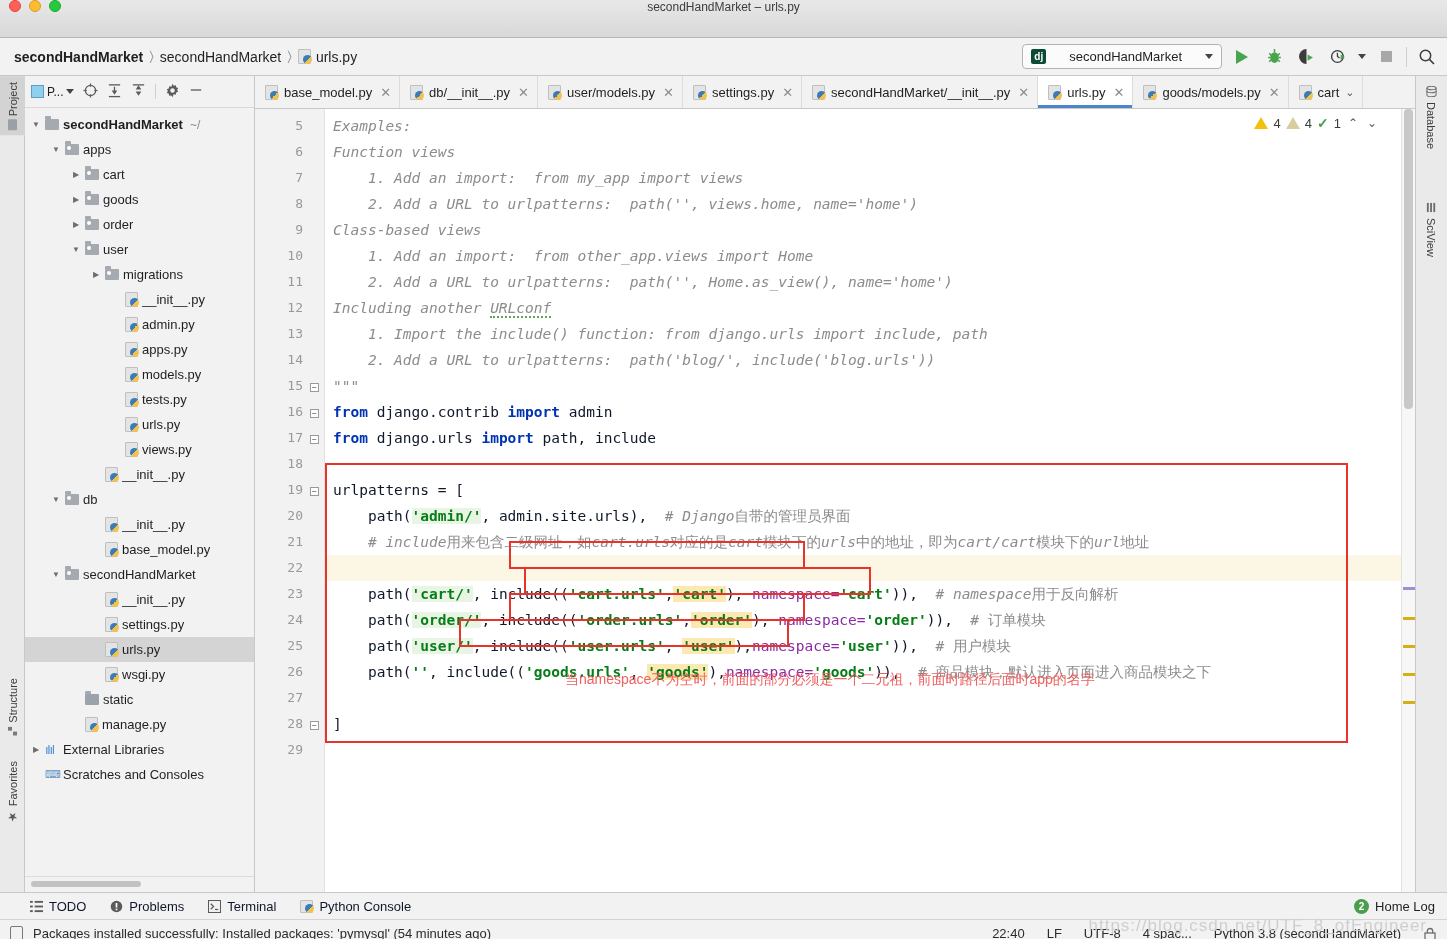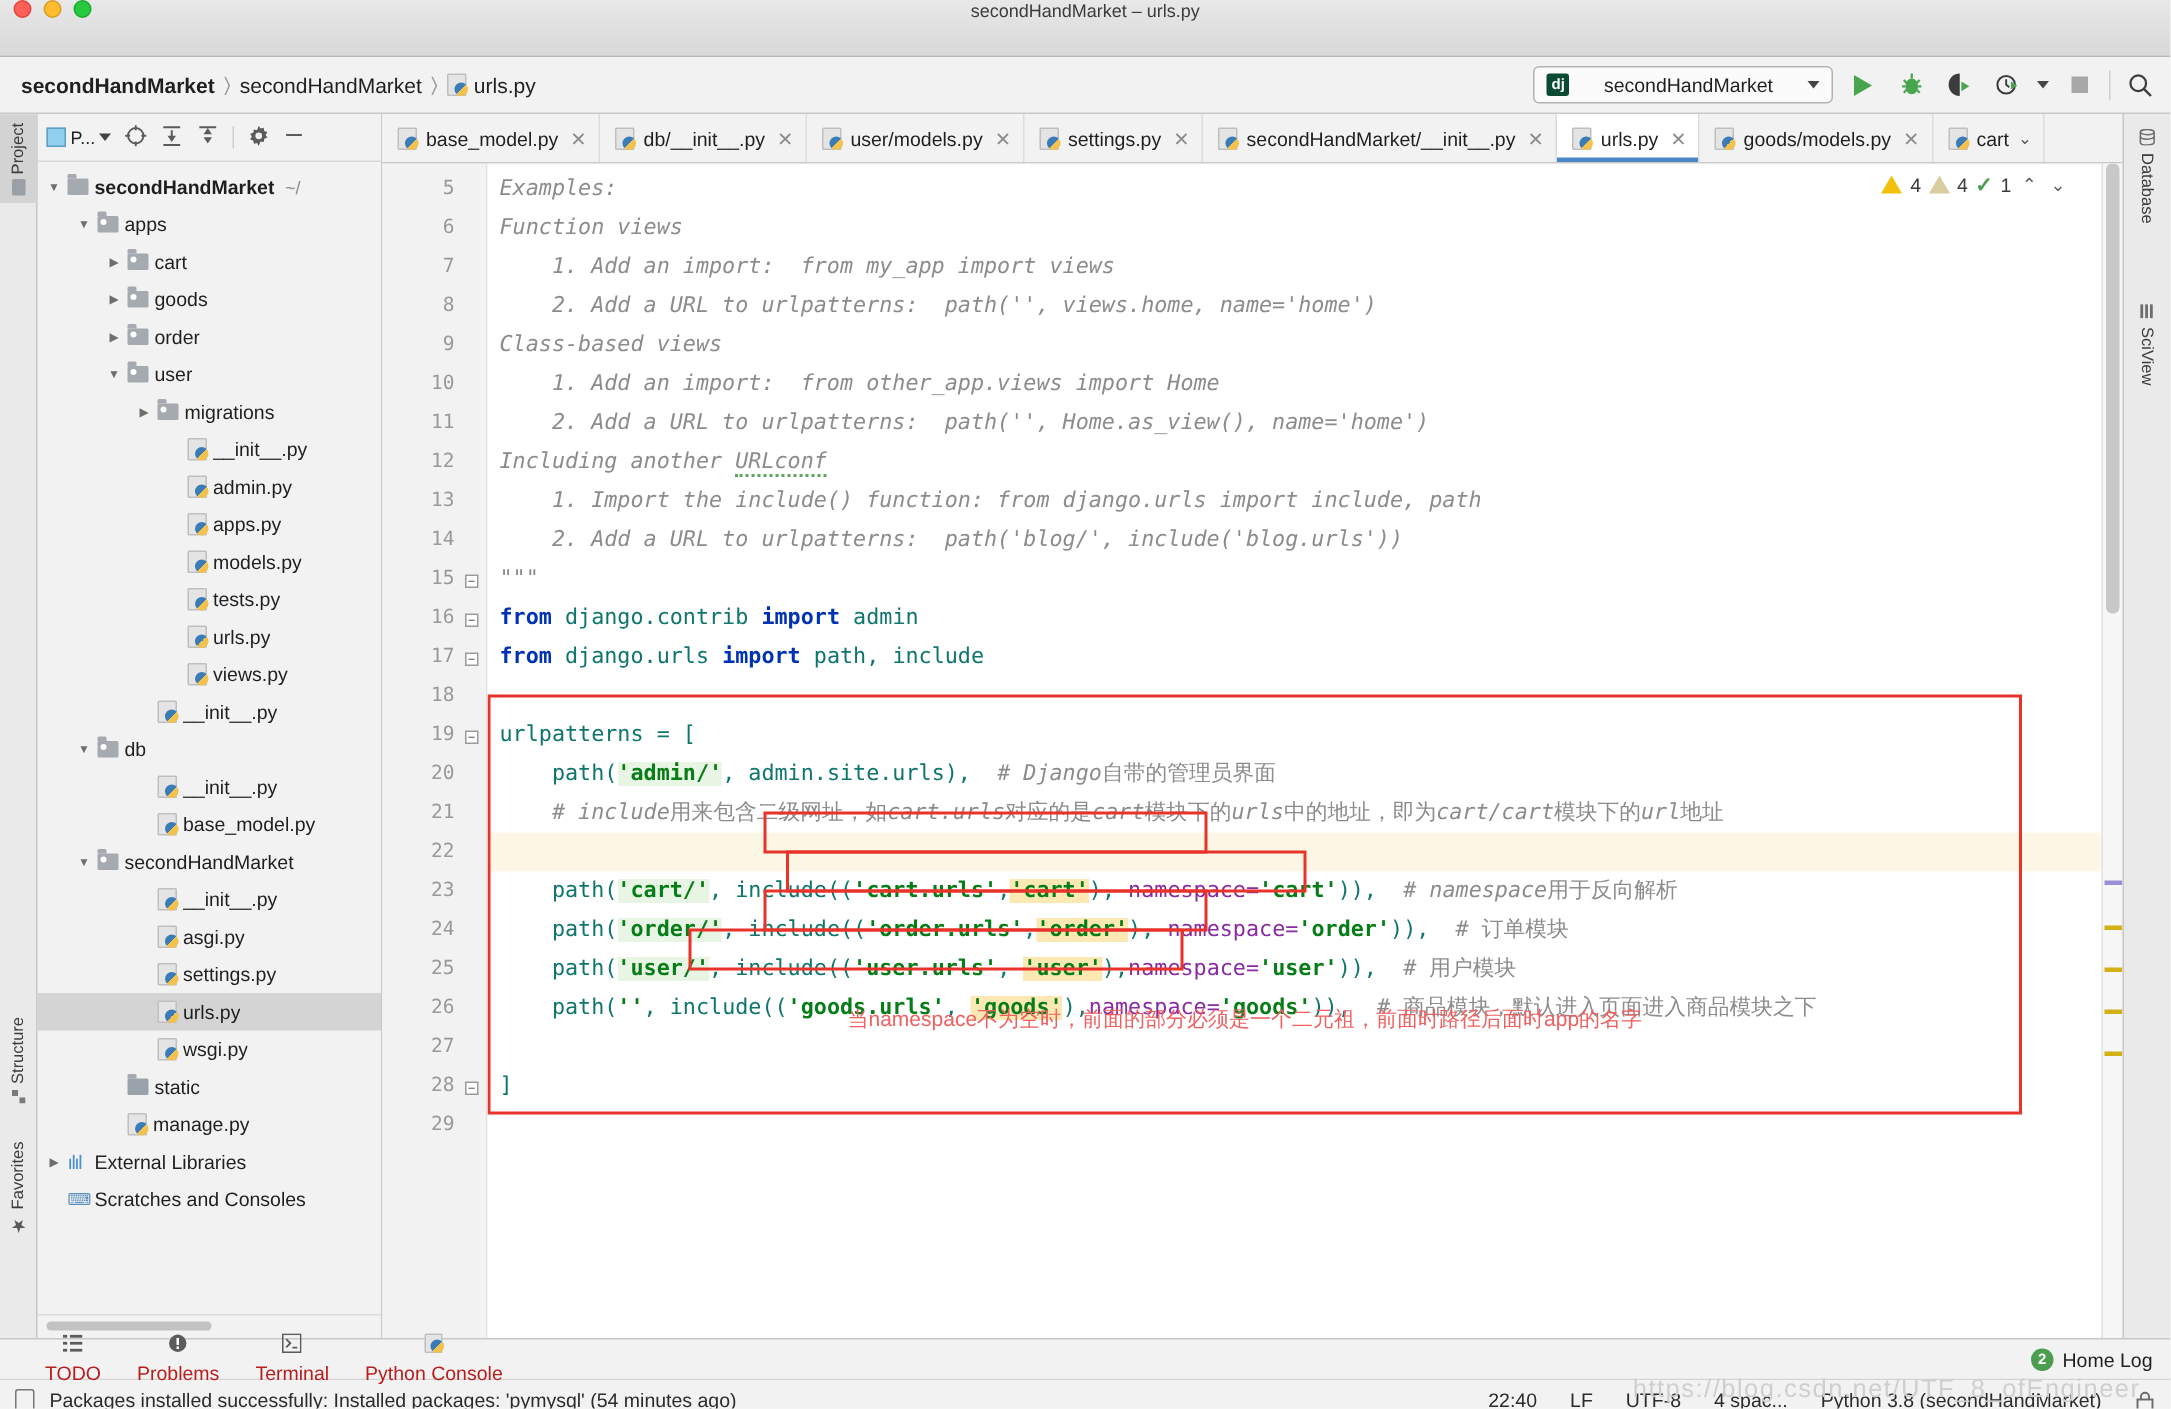--- a/index.html
+++ b/index.html
@@ -189,21 +189,21 @@
     font-size: 14.5px; line-height: 26px;
     padding: 4px 0 0 8px; margin: 0;
     white-space: pre; color: #1f1f1f;
   }
   .cmt { color: #8c8c8c; font-style: italic; }
   .cmt-cn { color: #8c8c8c; font-style: normal; }
   .kw { color: #0033b3; font-weight: bold; }
   .str { color: #067d17; font-weight: bold; }
   .kwarg { color: #8a2ba3; }
   .docstr { color: #8c8c8c; font-style: italic; }
-  .plain { color: #0f766e; }
+  .plain { color: #0f172a; }
   .hl-green { background: #e8f5e4; }
   .hl-amber { background: #fbe8b3; }
   .hl-blue { background: #d5d9f6; }
   .caret { display:inline-block; width:0; border-left: 2px solid #000; height: 17px;
            vertical-align: -3px; margin: 0 -1px; }
   .squig { border-bottom: 2px dotted #63a35c; }
   .curline { position: absolute; left: 0; right: 0; height: 26px; background: #fcf7e5; }
 
   .redbox { position: absolute; border: 2px solid #e8332a; pointer-events: none; }
   .annot-cn {
@@ -243,21 +243,21 @@
     display: flex; align-items: center; justify-content: center; gap: 5px;
     padding: 6px 0; white-space: nowrap;
   }
 
   
   .toolwindow-bar {
     height: 27px; background: #f2f2f2; border-top: 1px solid #c8c8c8;
     display: flex; align-items: center; padding-left: 30px; gap: 24px;
     font-size: 13px; position: relative;
   }
-  .twb-item { display: flex; align-items: center; gap: 6px; color: #b91c1c; flex-direction: column; }
+  .twb-item { display: flex; align-items: center; gap: 6px; color: #0f172a; }
   .twb-right { margin-left: auto; display: flex; align-items: center; gap: 6px; padding-right: 12px; }
   .greenbadge {
     width: 15px; height: 15px; border-radius: 50%; background: #4a9e4d;
     color: #fff; font-size: 10px; line-height: 15px; text-align: center; font-weight: bold;
   }
   .statusbar {
     height: 28px; background: #f2f2f2; border-top: 1px solid #d4d4d4;
     display: flex; align-items: center; padding: 0 10px; font-size: 13px;
     color: #2b2b2b; gap: 10px;
   }
@@ -503,25 +503,20 @@
             <span class="tlabel">secondHandMarket</span>
           </div>
           <div class="trow" style="padding-left: 66px;">
             <span class="arrow"></span>
             <span class="py-ic"></span>
             <span class="tlabel">__init__.py</span>
           </div>
           <div class="trow" style="padding-left: 66px;">
             <span class="arrow"></span>
             <span class="py-ic"></span>
-            <span class="tlabel">asgi.py</span>
-          </div>
-          <div class="trow" style="padding-left: 66px;">
-            <span class="arrow"></span>
-            <span class="py-ic"></span>
             <span class="tlabel">settings.py</span>
           </div>
           <div class="trow sel" style="padding-left: 66px;">
             <span class="arrow"></span>
             <span class="py-ic"></span>
             <span class="tlabel">urls.py</span>
           </div>
           <div class="trow" style="padding-left: 66px;">
             <span class="arrow"></span>
             <span class="py-ic"></span>

